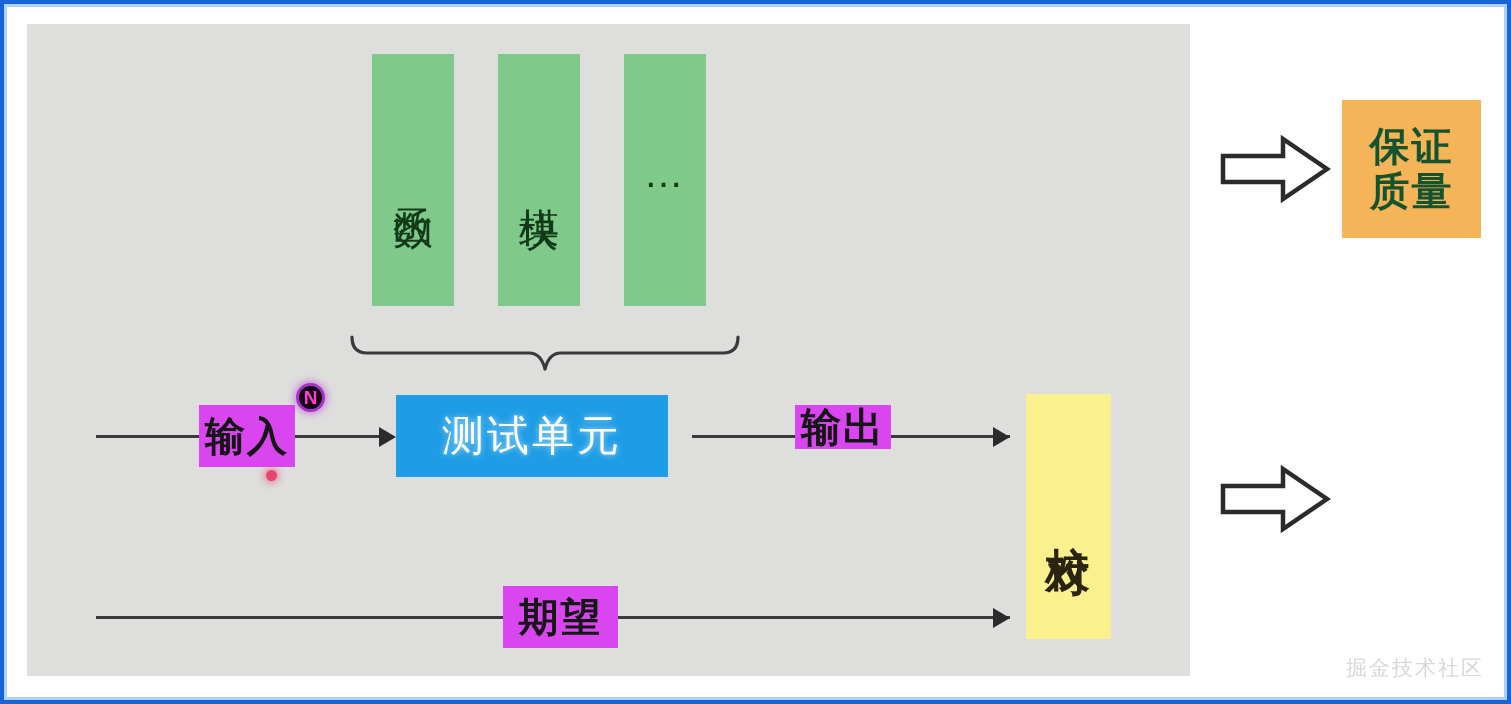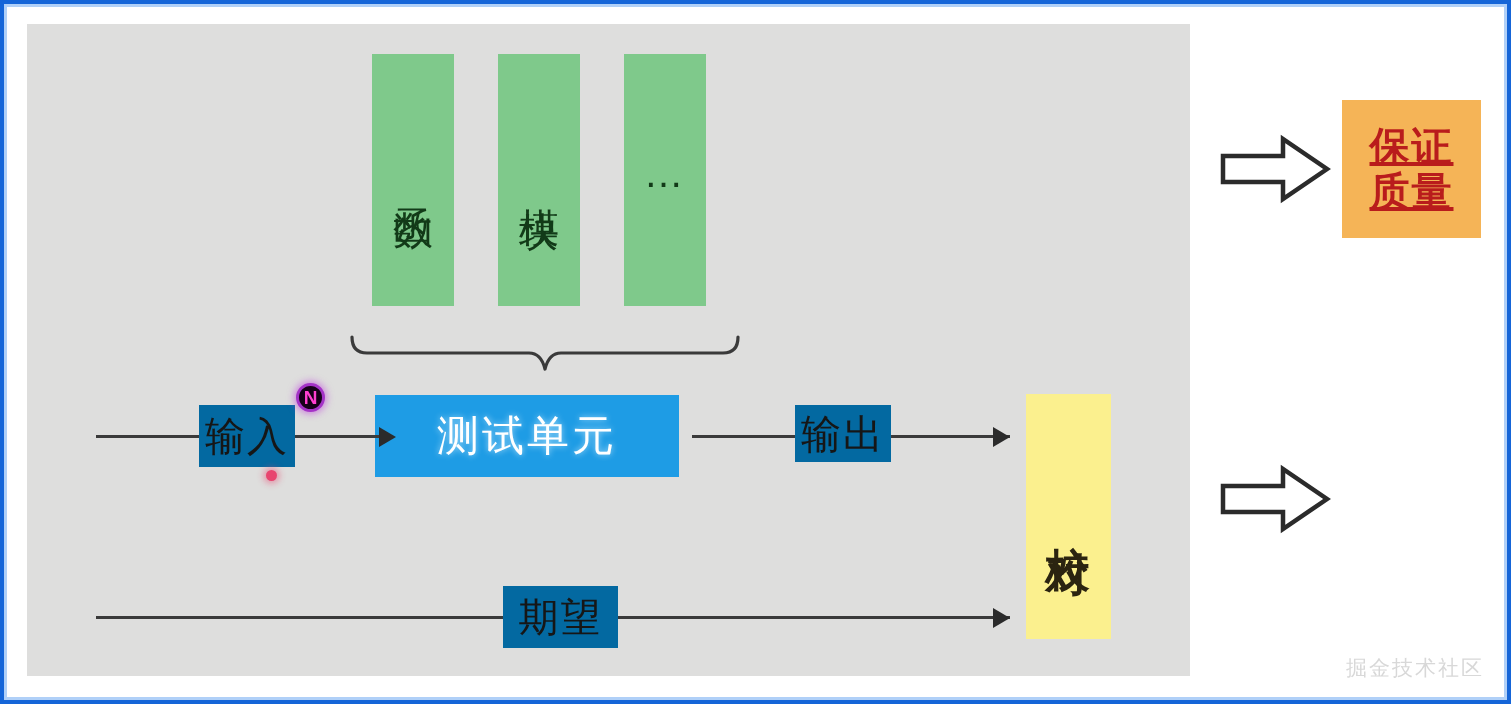--- a/index.html
+++ b/index.html
@@ -95,35 +95,34 @@
     text-orientation: upright;
     letter-spacing: 6px;
   }
 
   
   .orange-box {
     background: #f5b457;
     display: flex;
     align-items: center;
     justify-content: center;
-    color: #b91c1c;
+    color: #14532d;
     font-size: 40px;
     font-weight: 600;
     line-height: 1.12;
     text-align: right;
     letter-spacing: 2px;
-    text-decoration: underline;
   }
 
   
   .chip {
-    background: #0369a1;
+    background: #d946ef;
     color: #161616;
     font-size: 40px;
-    font-weight: 400;
+    font-weight: 700;
     letter-spacing: 2px;
     display: flex;
     align-items: center;
     justify-content: center;
     line-height: 1;
     padding: 0 6px;
   }
 
   
   .line {
@@ -191,41 +190,41 @@
     <div class="abs green-box" style="left:597px; top:30px; width:82px; height:252px;">
       <span class="dots">…</span>
     </div>
 
     <div class="abs" style="left:318px; top:305px; width:400px; height:54px;">
       <svg width="400" height="54" viewBox="0 0 400 54">
         <path d="M7,8 Q7,24 22,24 L184,24 Q196,24 200,40 Q204,24 216,24 L378,24 Q393,24 393,8" fill="none" stroke="#3a3a3a" stroke-width="3.2" stroke-linecap="round" stroke-linejoin="round"></path>
       </svg>
     </div>
 
-    <div class="abs blue-box" style="left:348px; top:371px; width:304px; height:82px;">
+    <div class="abs blue-box" style="left:369px; top:371px; width:272px; height:82px;">
       <span>测试单元</span>
     </div>
 
     <div class="abs line" style="left:69px; top:411px; width:283px;"></div>
     <div class="abs arrowhead" style="left:352px; top:403px;"></div>
 
     <div class="abs chip" style="left:172px; top:381px; width:96px; height:62px;">
       <span>输入</span>
     </div>
 
     <div class="abs n-badge" style="left:269px; top:359px;">
       <span>N</span>
     </div>
 
     <div class="abs red-dot" style="left:239px; top:446px;"></div>
 
     <div class="abs line" style="left:665px; top:411px; width:318px;"></div>
     <div class="abs arrowhead" style="left:966px; top:403px;"></div>
 
-    <div class="abs chip" style="left:768px; top:381px; width:96px; height:57px;">
+    <div class="abs chip" style="left:768px; top:381px; width:96px; height:44px;">
       <span>输出</span>
     </div>
 
     <div class="abs line" style="left:69px; top:592px; width:914px;"></div>
     <div class="abs arrowhead" style="left:966px; top:584px;"></div>
 
     <div class="abs chip" style="left:476px; top:562px; width:115px; height:62px;">
       <span>期望</span>
     </div>
 

